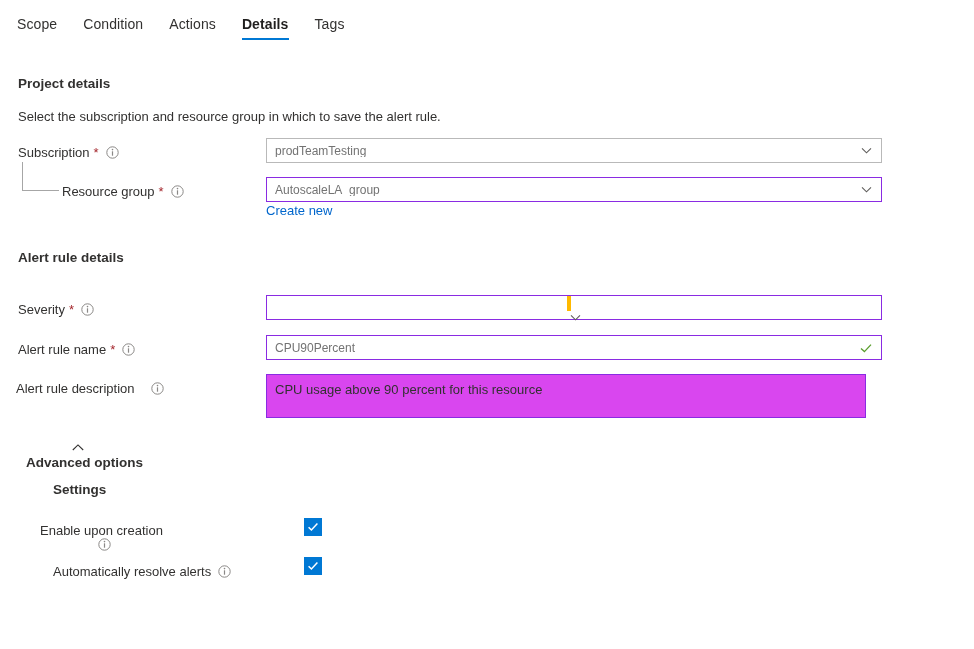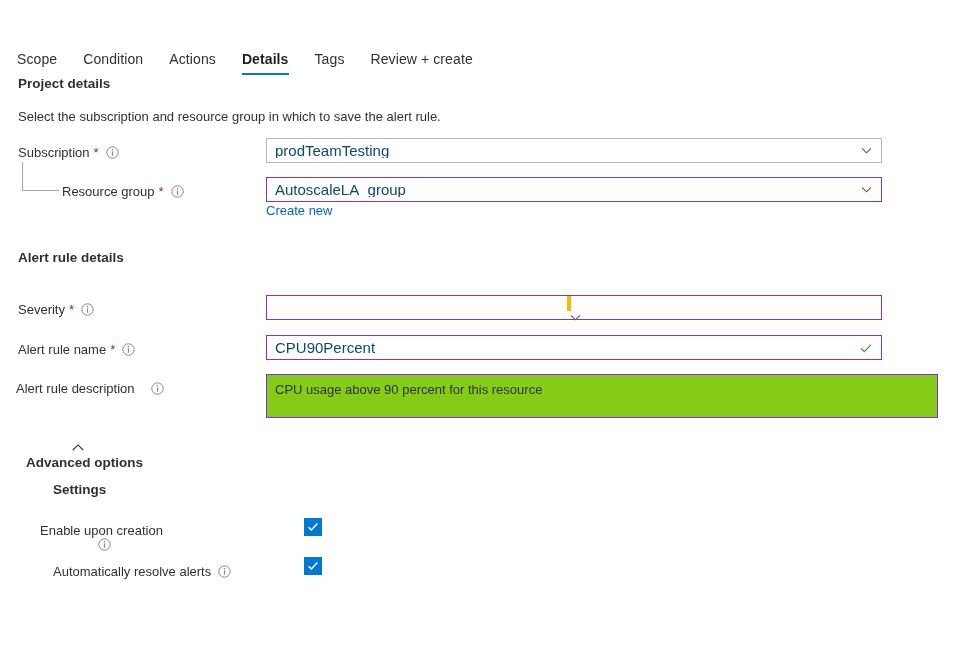--- a/index.html
+++ b/index.html
@@ -29,21 +29,20 @@
   }
   .tab {
     position: relative;
     font-size: 14px;
     color: #323130;
     padding: 16px 0 11px 0;
     margin-right: 26px;
     cursor: pointer;
     white-space: nowrap;
     letter-spacing: .1px;
-    margin-top: 35px;
   }
   .tab.active {
     font-weight: 600;
     color: #201f1e;
   }
   .tab.active::after {
     content: "";
     position: absolute;
     left: 0; right: 0;
     bottom: 3px;
@@ -92,22 +91,22 @@
   .info svg { display: block; }
 
   
   .field {
     position: absolute;
     left: 266px;
     width: 616px;
     box-sizing: border-box;
     background: #ffffff;
     border: 1px solid #b9b9b9;
-    font-size: 15px;
-    color: #0c4a6e;
+    font-size: 12px;
+    color: #737373;
     display: flex;
     align-items: center;
     padding: 0 8px;
   }
   .field.dirty { border-color: #8a2be2; }
   .field.h {
     height: 25px;
   }
   .field .val {
     flex: 1 1 auto;
@@ -134,23 +133,23 @@
     width: 14px;
     height: 14px;
     flex: none;
     margin-left: 6px;
   }
   .ok-check svg { display: block; }
 
   .textarea {
     position: absolute;
     left: 266px;
-    width: 672px;
+    width: 600px;
     box-sizing: border-box;
-    background: #84cc16;
+    background: #d946ef;
     border: 1px solid #8a2be2;
     font-size: 13px;
     color: #323130;
     padding: 7px 8px;
     line-height: 1.3;
   }
 
   .link {
     position: absolute;
     font-size: 13px;
@@ -218,21 +217,20 @@
 </style>
 </head>
 <body>
 
 <div class="tabbar">
   <div class="tab">Scope</div>
   <div class="tab">Condition</div>
   <div class="tab">Actions</div>
   <div class="tab active">Details</div>
   <div class="tab">Tags</div>
-  <div class="tab">Review + create</div>
 </div>
 
 <div class="section-title" style="top:76px;">Project details</div>
 
 <div class="section-desc" style="top:109px;">Select the subscription and resource group in which to save the alert rule.</div>
 
 <div class="row-label" style="left:18px; top:143px;">
   <span>Subscription</span>
   <span class="req">*</span>
   <span class="info">

